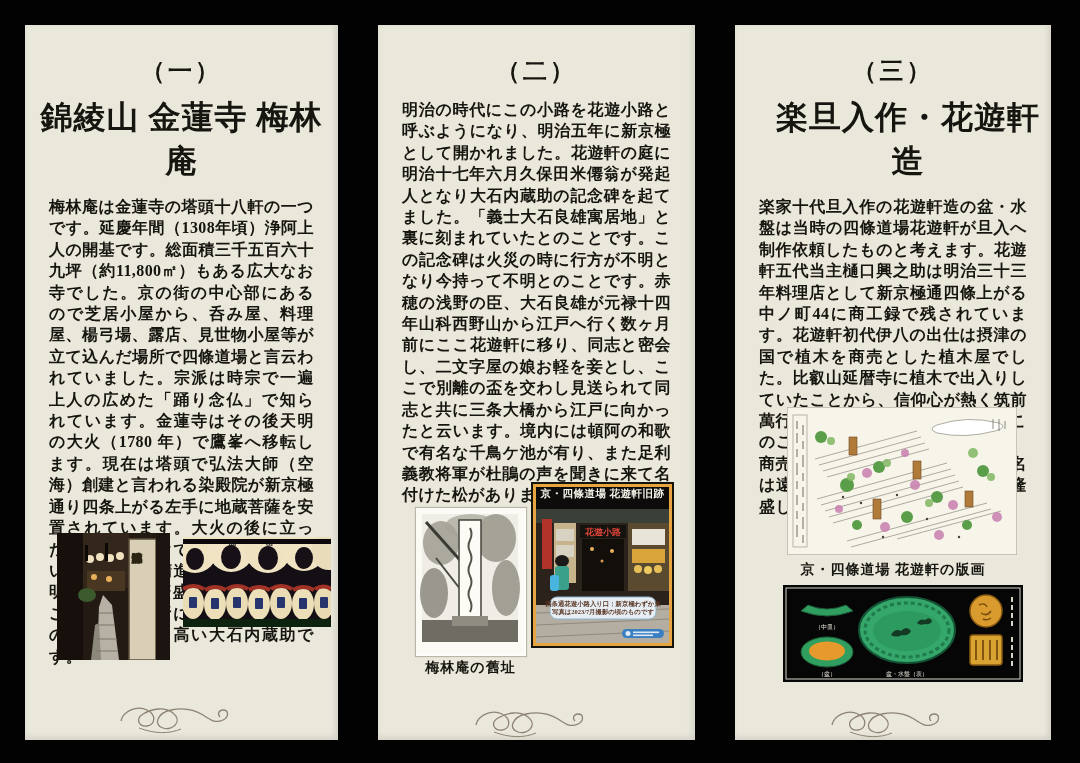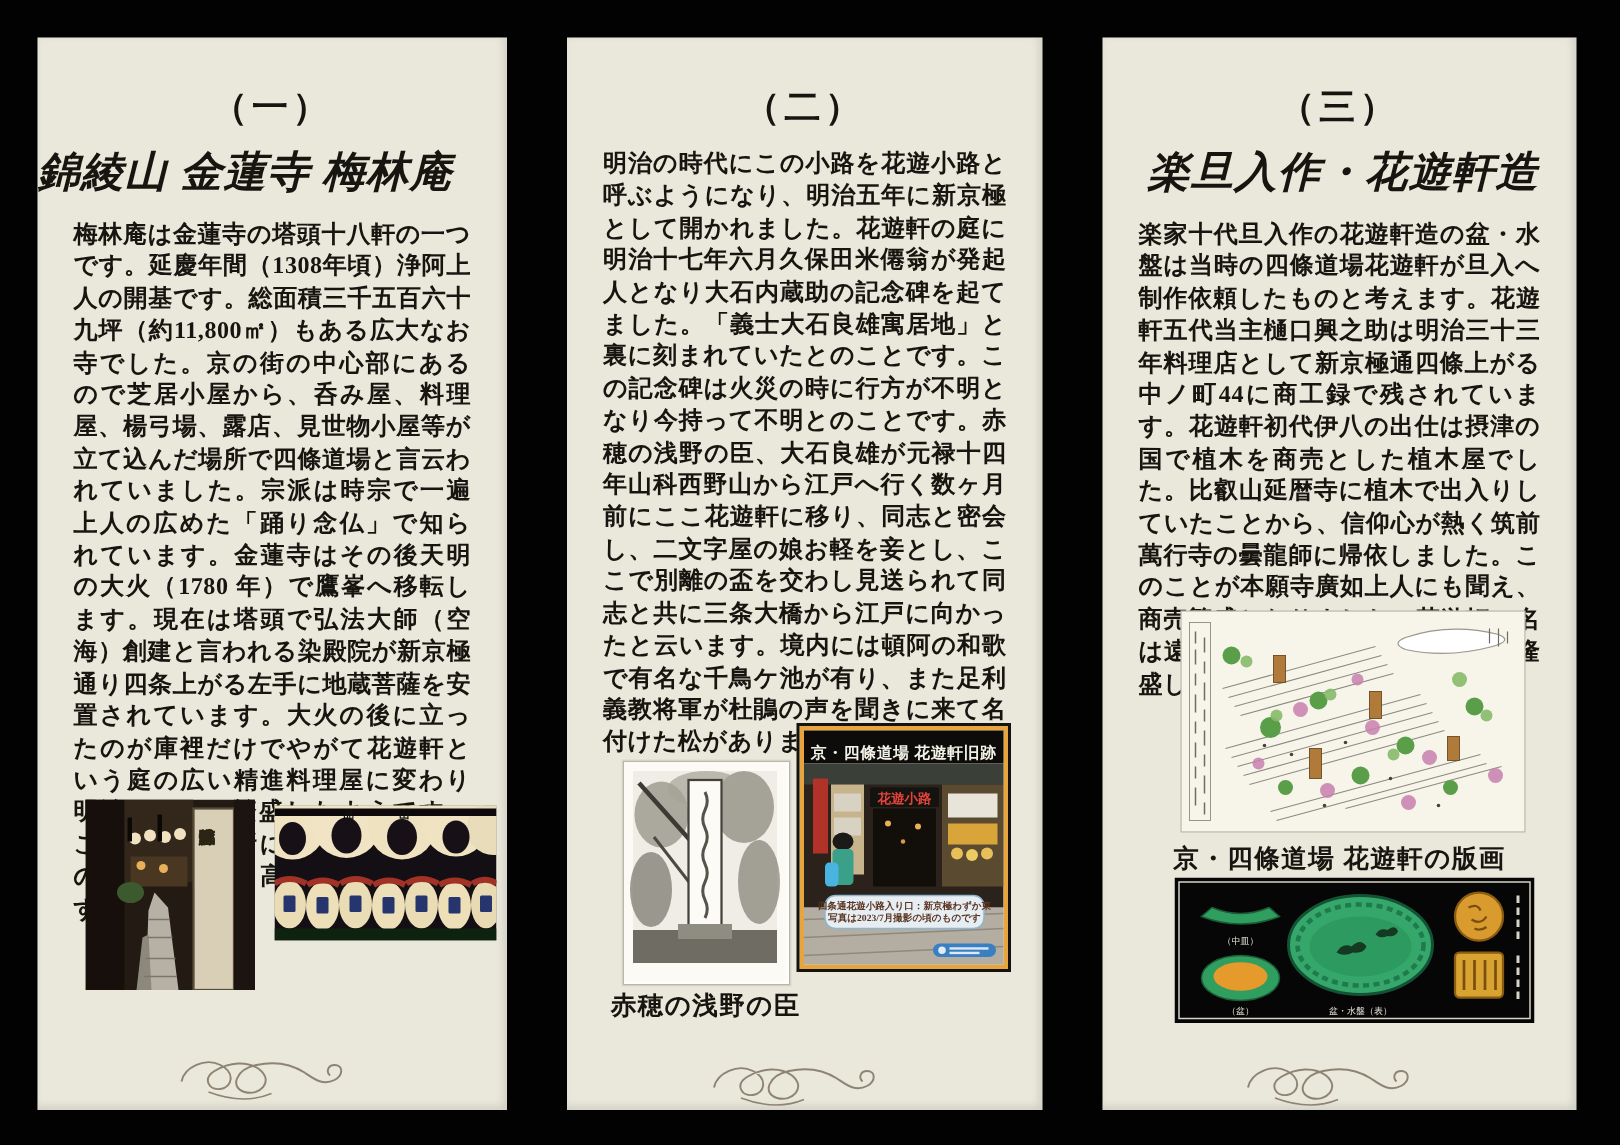--- a/index.html
+++ b/index.html
@@ -4,40 +4,40 @@
 <style>
   html,body{margin:0;padding:0;background:#000;}
   .stage{position:relative;width:1080px;height:763px;background:#020202;overflow:hidden;
          font-family:"Liberation Serif","DejaVu Serif",serif;color:#17150f;}
   .panel{position:absolute;top:25px;height:715px;background:#eae7db;
          box-shadow:inset 0 0 0 1px rgba(255,255,255,.08), inset -2px -2px 6px rgba(0,0,0,.12);}
   .panel-1{left:25px;width:313px;}
   .panel-2{left:378px;width:317px;}
   .panel-3{left:735px;width:316px;}
   .panel-number{margin-top:30px;text-align:center;font-size:24px;font-weight:700;letter-spacing:3px;}
-  .panel-title{margin-top:9px;font-size:28px;font-weight:700;letter-spacing:1px;font-style:italic;}
+  .panel-title{margin-top:9px;text-align:center;font-size:32px;font-weight:700;letter-spacing:1px;}
   .panel-body{margin:12px 24px 0 24px;font-size:16px;line-height:21.4px;text-align:justify;
               font-weight:700;letter-spacing:.4px;}
   .abs{position:absolute;}
-  .photo-caption{font-size:17px;font-weight:700;text-align:center;letter-spacing:1px;}
+  .photo-caption{font-size:14px;font-weight:700;text-align:center;letter-spacing:1px;}
   .flourish{left:0;right:0;display:flex;justify-content:center;}
   .flourish svg{width:150px;height:40px;}
 
   
   .alley{left:32px;top:508px;width:113px;height:127px;}
   .lanterns{left:158px;top:512px;width:148px;height:90px;}
   .p1-caption{left:158px;top:608px;width:148px;}
 
   
   .bw-photo{left:37px;top:482px;width:110px;height:148px;background:#fdfdfb;border:1px solid #b9b5a8;
             box-shadow:0 0 0 1px #e4e0d2;}
   .p2-caption-left{left:20px;top:634px;width:145px;}
   .card{left:155px;top:459px;width:139px;height:162px;border:3px solid #e6a53e;outline:2px solid #15130e;
         background:#f3ecdd;box-sizing:border-box;}
-  .card-header{height:22px;background:#0d0c0a;display:flex;align-items:flex-end;justify-content:center;}
+  .card-header{height:22px;background:#0d0c0a;display:flex;align-items:flex-start;justify-content:center;}
   .card-header span{color:#f4f1e6;font-size:10.5px;font-weight:700;letter-spacing:.5px;white-space:nowrap;}
 
   
   .print{left:52px;top:382px;width:230px;height:148px;}
   .p3-caption{left:0;top:536px;width:100%;}
   .pottery{left:48px;top:560px;width:240px;height:97px;}
   .p3-flourish{top:676px;}
   .p1-flourish{top:672px;}
   .p2-flourish{top:676px;}
 
@@ -143,21 +143,21 @@
         <ellipse cx="90" cy="80" rx="14" ry="28" fill="#817e74" opacity=".7"></ellipse>
         <ellipse cx="55" cy="18" rx="26" ry="12" fill="#a5a296" opacity=".7"></ellipse>
         <path d="M10,14 L60,70" stroke="#3b3a34" stroke-width="3" fill="none"></path>
         <path d="M20,50 L48,86" stroke="#4a4942" stroke-width="2" fill="none"></path>
         <rect x="43" y="12" width="22" height="100" fill="#fcfbf6" stroke="#44423a" stroke-width="1.5"></rect>
         <path d="M54,20 q3,6 0,12 q-3,6 0,12 q3,6 0,12 q-3,6 0,12 q3,6 0,12 q-3,6 0,12 q3,6 0,12" stroke="#55534a" stroke-width="2" fill="none"></path>
         <rect x="6" y="112" width="96" height="22" fill="#6e6c63"></rect>
         <rect x="36" y="108" width="36" height="10" fill="#8f8d82"></rect>
       </svg>
     </div>
-    <div class="abs p2-caption-left photo-caption">赤穂の浅野の臣</div>
+    <div class="abs p2-caption-left photo-caption">梅林庵の舊址</div>
 
     <div class="abs card">
       <div class="card-header">
         <span>京・四條道場 花遊軒旧跡</span>
       </div>
       <svg class="img-frame" width="133" height="134" viewBox="0 0 133 134">
         <rect width="133" height="134" fill="#8fa6ad"></rect>
         <rect x="0" y="0" width="133" height="96" fill="#2a221b"></rect>
         <rect x="0" y="0" width="133" height="14" fill="#3a3f38"></rect>
         <rect x="6" y="10" width="10" height="50" fill="#b03228"></rect>

